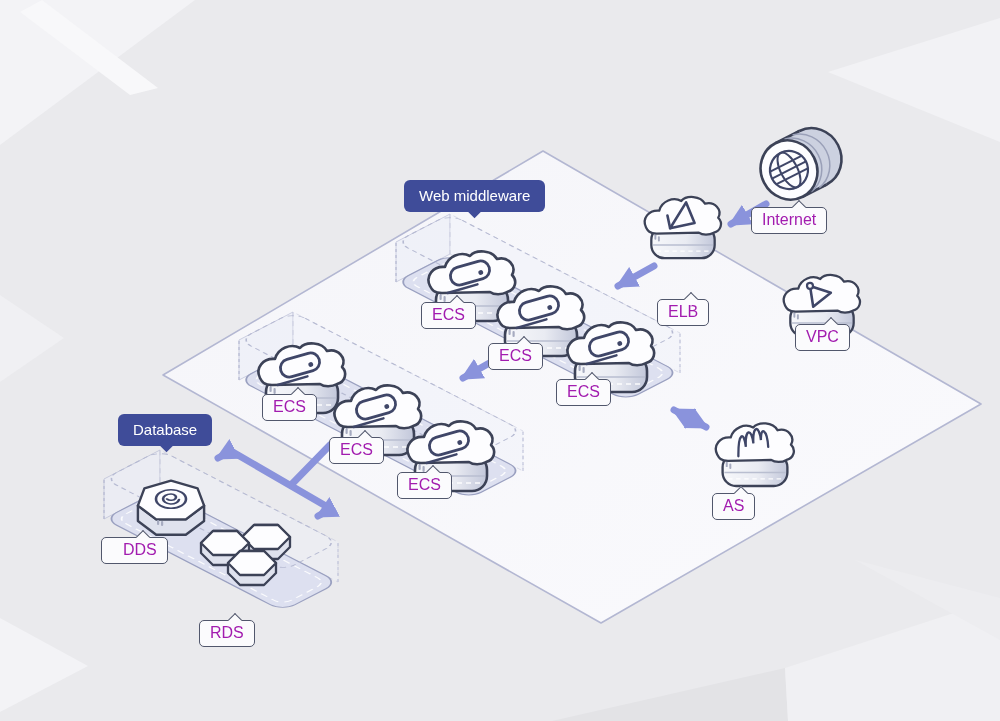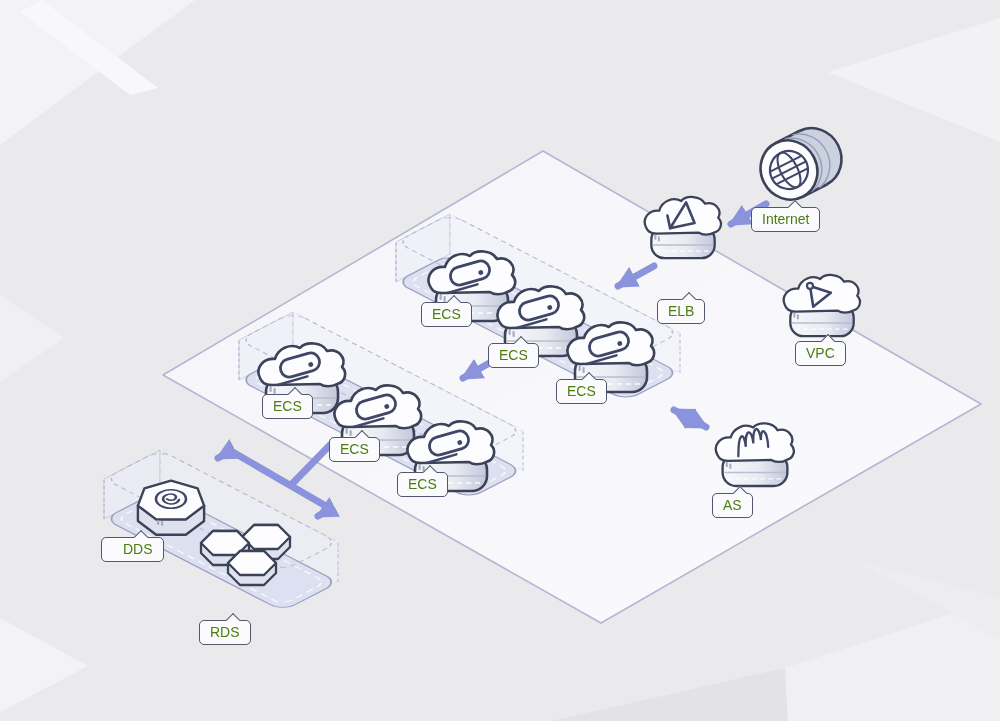--- a/index.html
+++ b/index.html
@@ -15,23 +15,23 @@
     font-size:15px; line-height:1; padding:8px 15px 9px;
     border-radius:6px; white-space:nowrap; z-index:30;
   }
   .badge::after{
     content:""; position:absolute; width:11px; height:11px;
     background:#3f4c99; bottom:-4px; left:46%;
     transform:rotate(45deg);
   }
   
   .tag{
-    position:absolute; background:#fbfbfd; color:#4d7c0f;
+    position:absolute; background:#fbfbfd; color:#a21caf;
     border:1.4px solid #51576c; border-radius:5px;
-    font-size:14px; line-height:1; padding:4px 10px 5px;
+    font-size:16px; line-height:1; padding:4px 10px 5px;
     white-space:nowrap; z-index:25;
   }
   .tag::before{
     content:""; position:absolute; width:9px; height:9px;
     background:#fbfbfd; top:-5.6px; left:56%;
     border-left:1.4px solid #51576c; border-top:1.4px solid #51576c;
     transform:rotate(45deg);
   }
 </style>
 </head>
@@ -240,28 +240,34 @@
   </g>
 
   <g stroke="#8a93dc" stroke-width="7" fill="none" stroke-linecap="round">
     <path d="M 766,204 L 731,224" marker-end="url(#ah)"></path>
     <path d="M 654,266 L 618,286" marker-end="url(#ah)"></path>
     <path d="M 500,357 L 463,378" marker-end="url(#ah)"></path>
     <path d="M 674,410 L 706,427" marker-start="url(#ah)" marker-end="url(#ah)"></path>
   </g>
 </svg>
 
+<div class="badge" style="left:404px; top:180px;">
+  <span>Web middleware</span>
+</div>
+<div class="badge" style="left:118px; top:414px;">
+  <span>Database</span>
+</div>
 
 <div class="tag" style="left:751px; top:207px;">
   <span>Internet</span>
 </div>
 <div class="tag" style="left:657px; top:259px;margin-top:40px;">
   <span>ELB</span>
 </div>
-<div class="tag" style="left:795px; top:341px;">
+<div class="tag" style="left:795px; top:324px;">
   <span>VPC</span>
 </div>
 <div class="tag" style="left:712px; top:493px;">
   <span>AS</span>
 </div>
 
 <div class="tag" style="left:421px; top:302px;">
   <span>ECS</span>
 </div>
 <div class="tag" style="left:488px; top:343px;">

